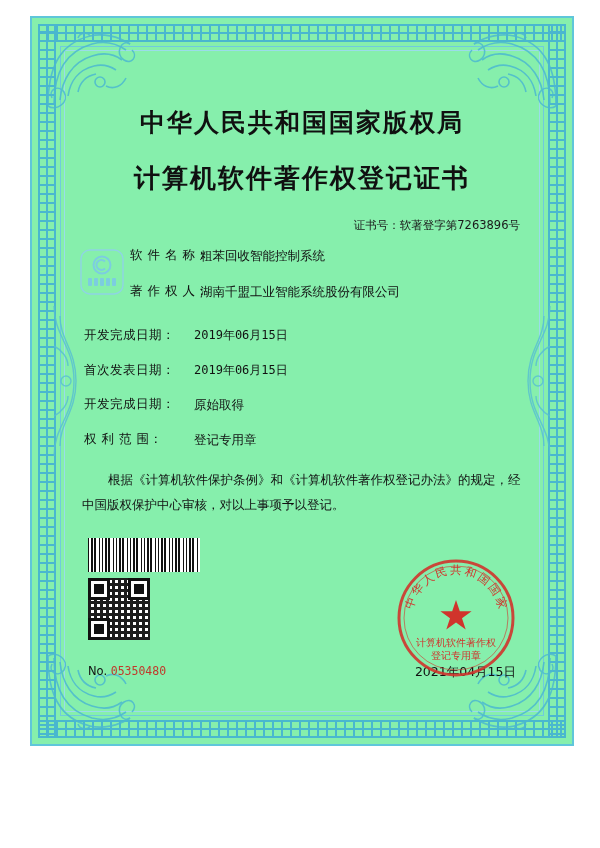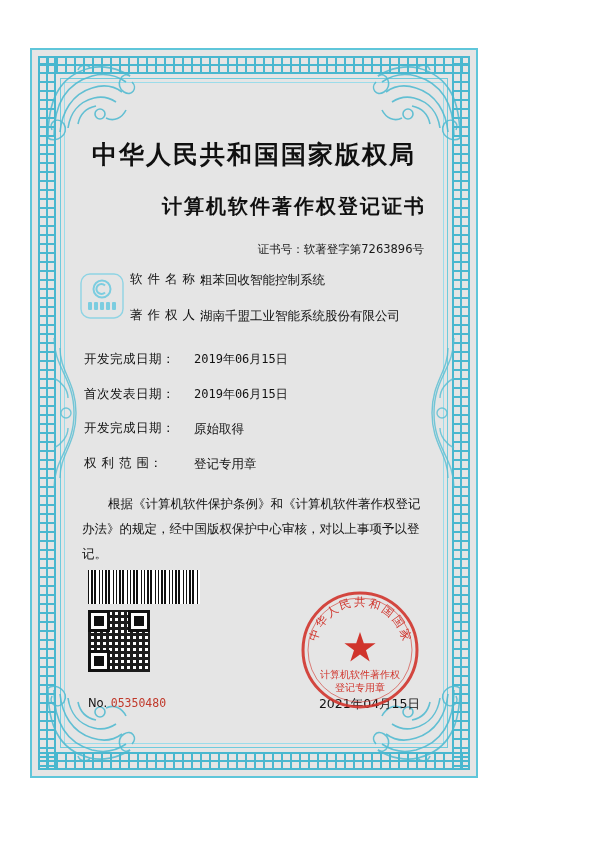--- a/index.html
+++ b/index.html
@@ -10,24 +10,24 @@
   body {
     width: 600px;
     height: 848px;
     font-family: "Liberation Serif", serif;
     overflow: hidden;
   }
 
   #certificate {
     position: absolute;
     left: 30px;
-    top: 48px;
-    width: 448px;
+    top: 16px;
+    width: 544px;
     height: 730px;
-    background: #e5e5e5;
+    background: #86efac;
     box-sizing: border-box;
   }
 
   
   .frame-outer {
     position: absolute;
     inset: 0;
     border: 2px solid #5fc6da;
     box-sizing: border-box;
   }
@@ -109,22 +109,22 @@
   .title-main {
     text-align: center;
     font-size: 25px;
     font-weight: bold;
     letter-spacing: 2px;
     color: #101010;
     font-family: "DejaVu Serif", "Liberation Serif", serif;
     margin-top: 30px;
   }
   .title-sub {
-    text-align: right;
-    font-size: 20px;
+    text-align: center;
+    font-size: 26px;
     font-weight: bold;
     letter-spacing: 2px;
     color: #101010;
     font-family: "DejaVu Serif", "Liberation Serif", serif;
     margin-top: 22px;
   }
 
   .cert-no {
     margin-top: 22px;
     text-align: right;

